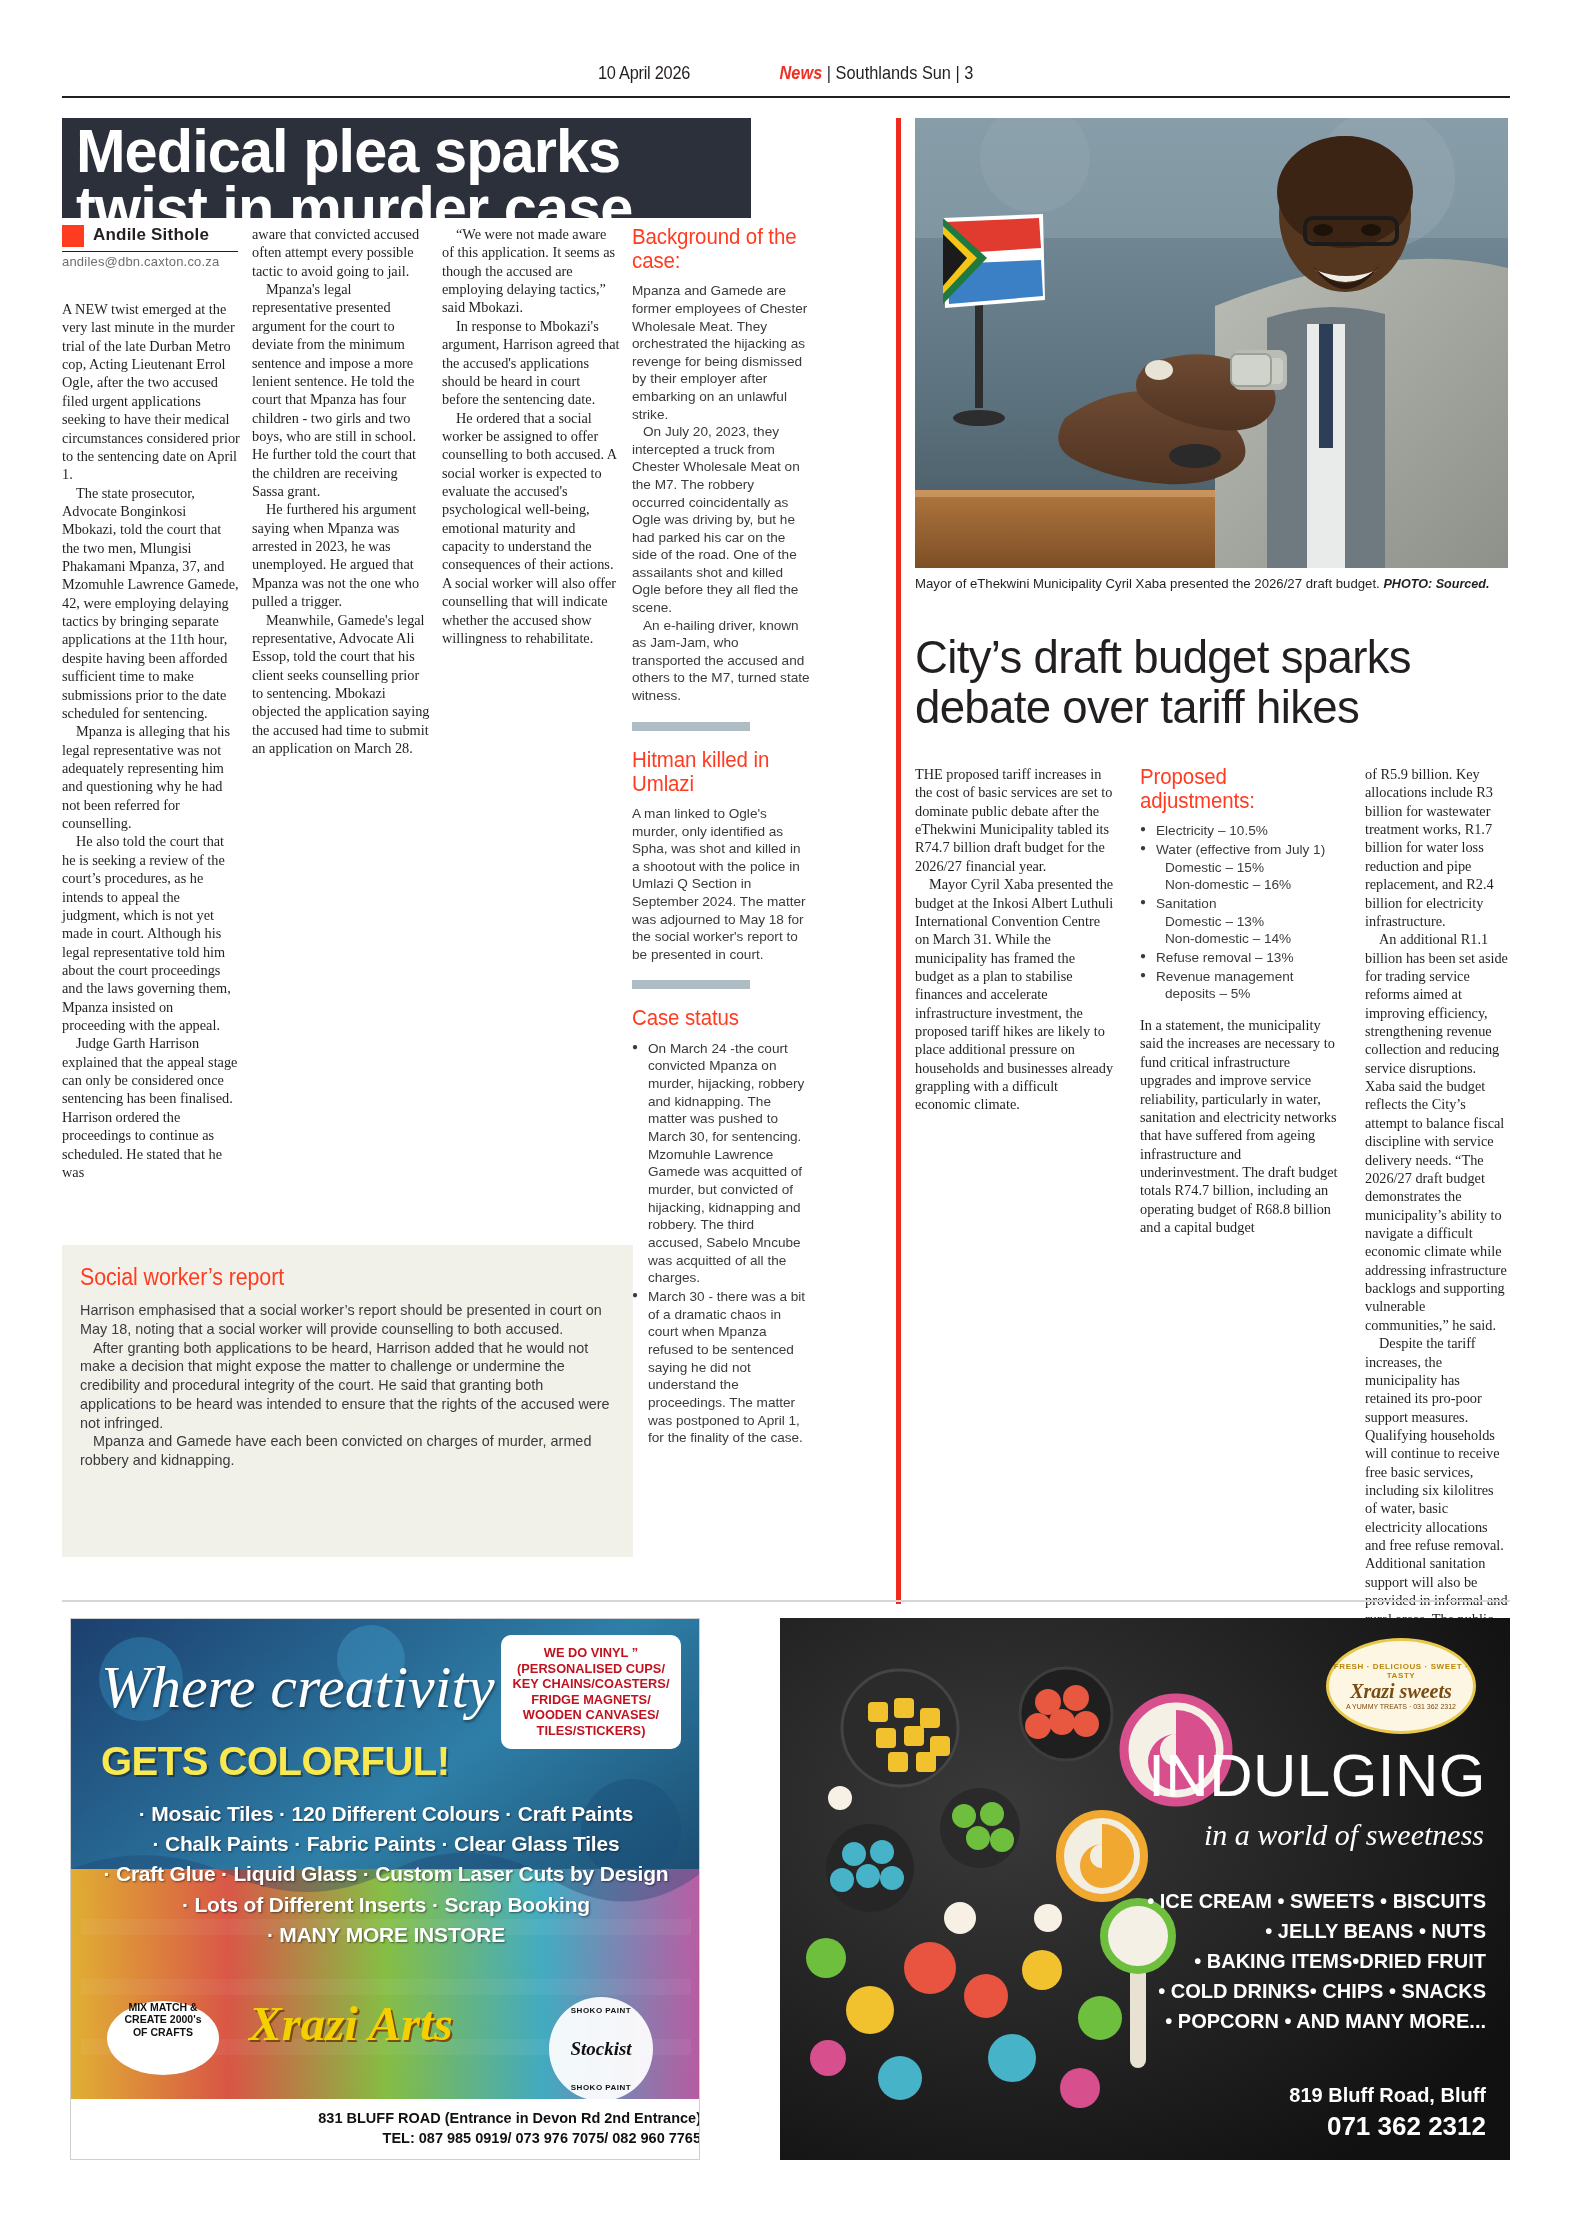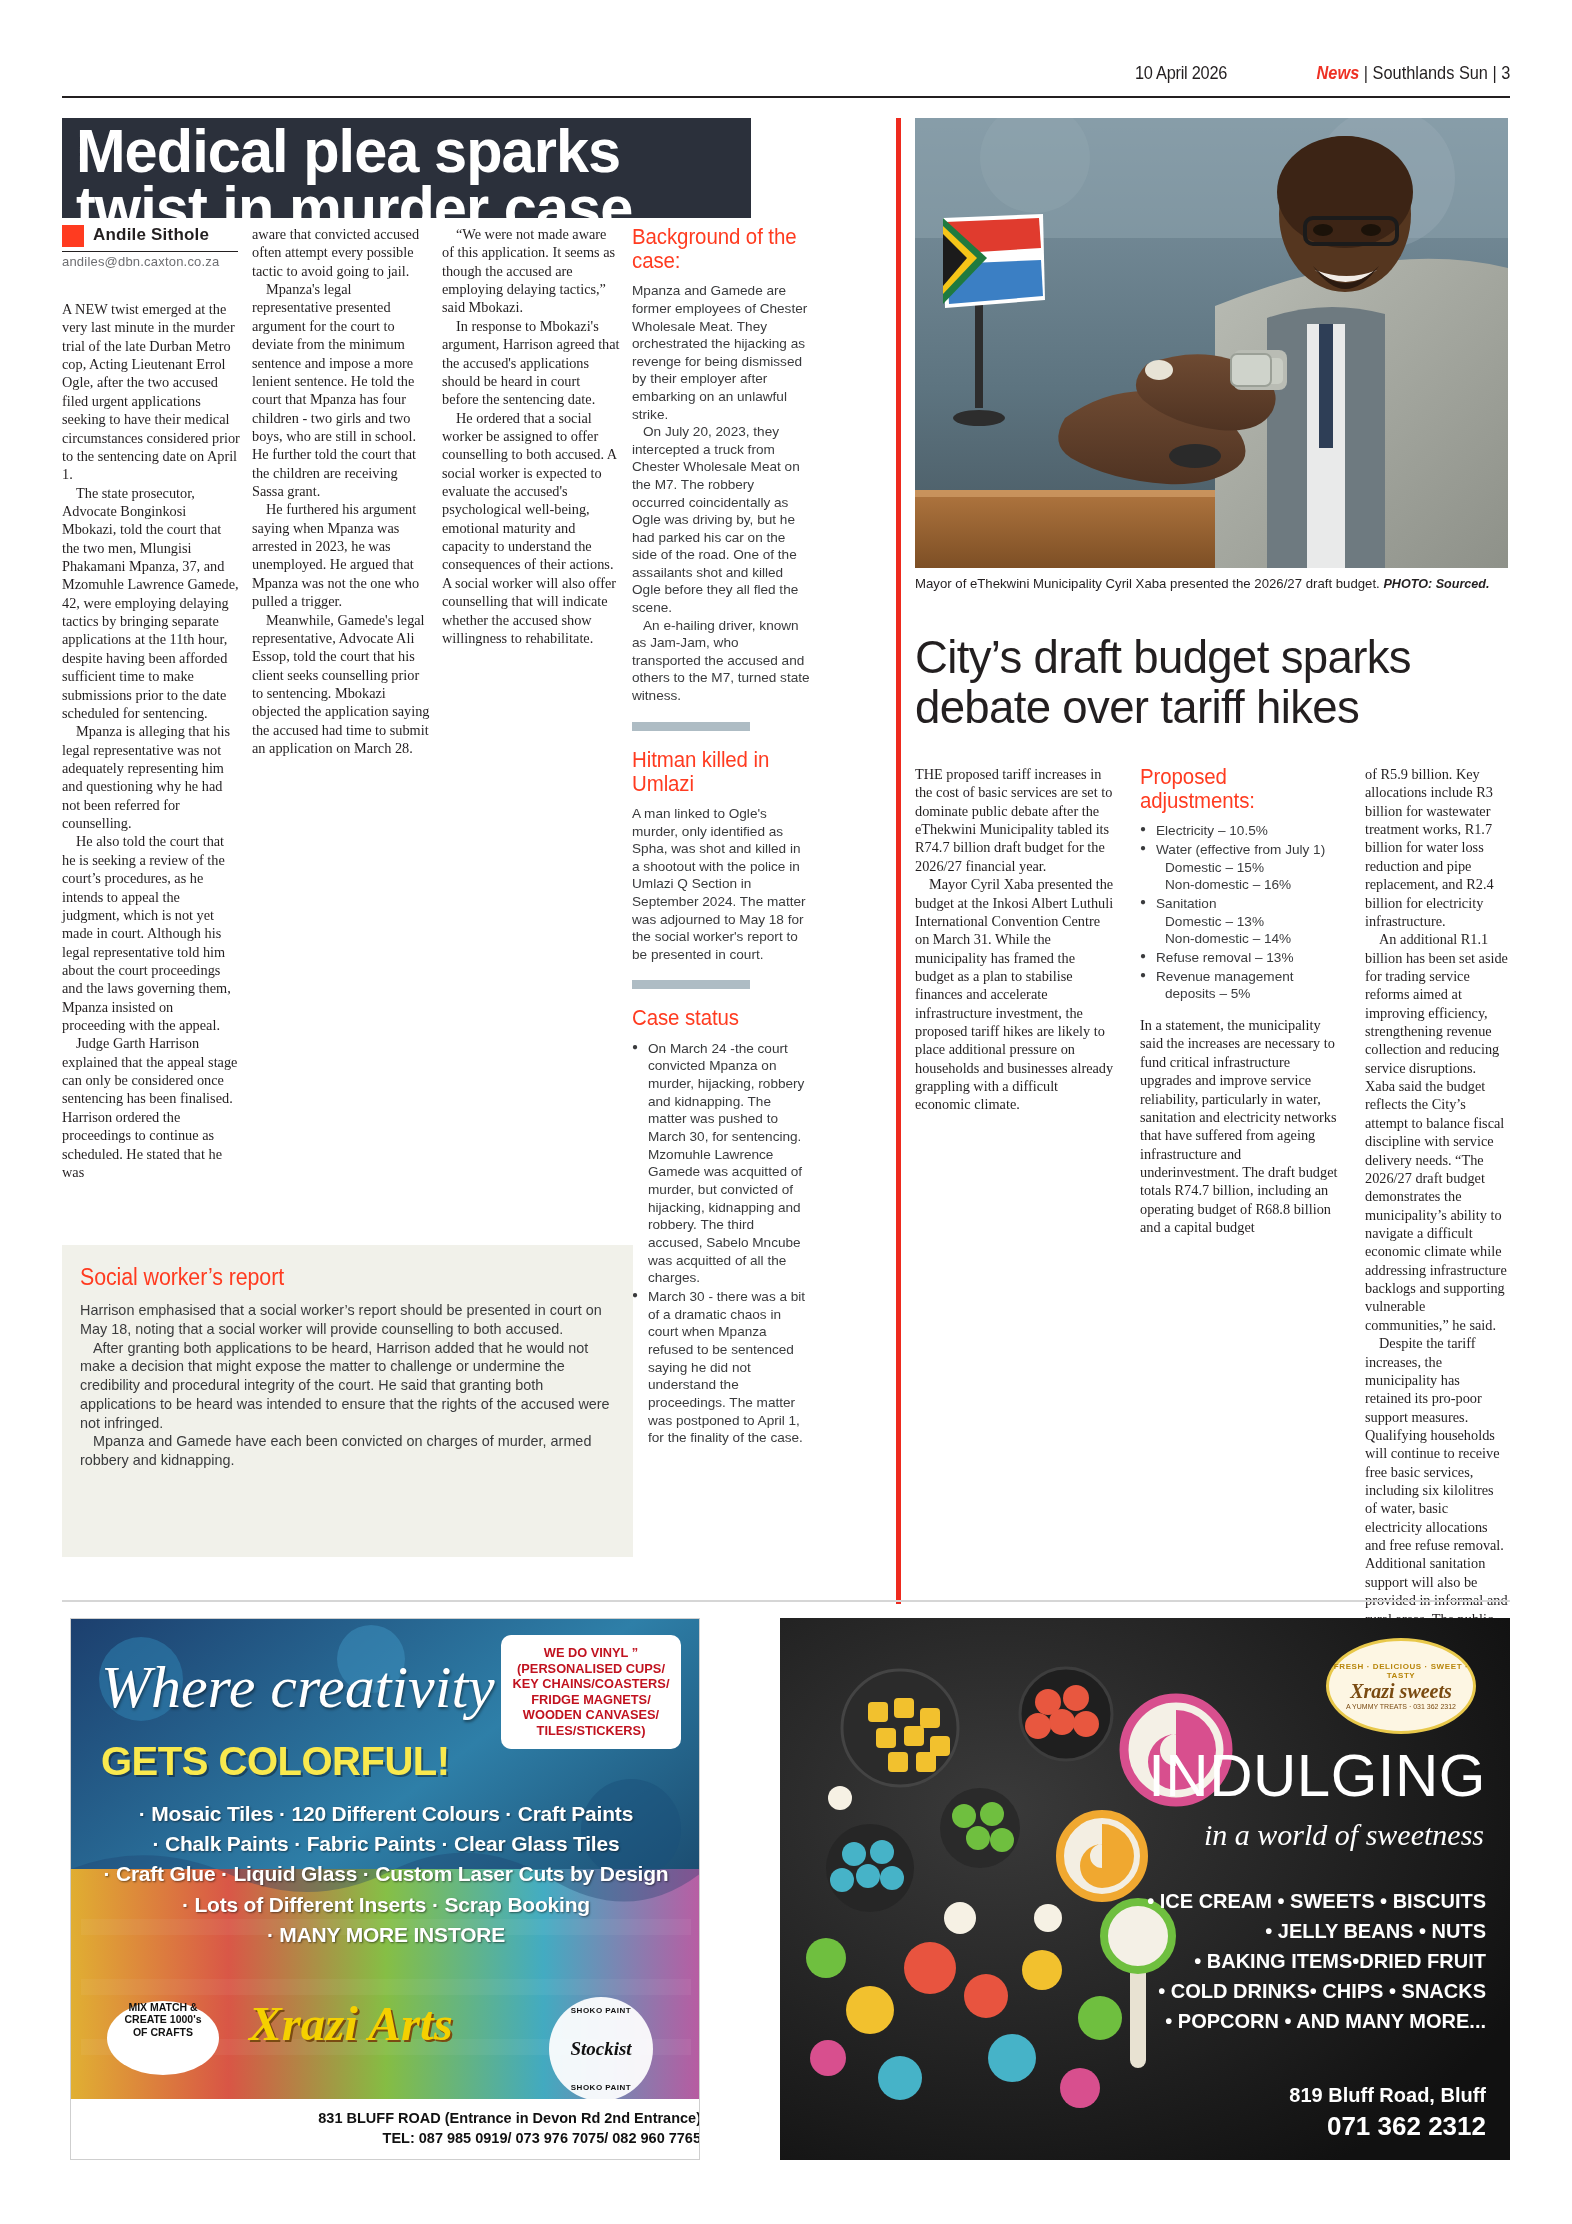--- a/index.html
+++ b/index.html
@@ -10,21 +10,21 @@
     font-family:"Liberation Sans", sans-serif;
     color:#231f20;
     position:relative;
     overflow:hidden;
   }
 
   
   .masthead {
     position:absolute; left:62px; top:62px; width:1448px; height:36px;
     border-bottom:2px solid #231f20;
-    display:flex; align-items:flex-start; justify-content:flex-end;gap:43px;
+    display:flex; align-items:flex-start; justify-content:center;gap:43px;
   }
   .mast-date {
     font-family:"Liberation Sans Narrow","Liberation Sans",sans-serif;
     font-size:19px; letter-spacing:-0.3px; color:#231f20;
     transform:scaleX(0.86); transform-origin:left top;
   }
   .mast-right {
     font-family:"Liberation Sans Narrow","Liberation Sans",sans-serif;
     font-size:19px; color:#231f20; white-space:nowrap;
     transform:scaleX(0.86); transform-origin:right top;
@@ -466,21 +466,21 @@
     <div class="ad-lines">
         <div>· Mosaic Tiles · 120 Different Colours · Craft Paints</div>
         <div>· Chalk Paints  · Fabric Paints · Clear Glass Tiles</div>
         <div>· Craft Glue · Liquid Glass · Custom Laser  Cuts by  Design</div>
         <div>· Lots of Different  Inserts · Scrap Booking</div>
         <div>· MANY MORE INSTORE</div>
       </div>
 
     <div class="ad-mix">
         <div>MIX MATCH &amp;</div>
-        <div>CREATE 1000's</div>
+        <div>CREATE 2000's</div>
         <div>OF CRAFTS</div>
       </div>
 
     <div class="ad-xrazi">Xrazi Arts</div>
 
     <div class="ad-stockist">
       <span class="top">SHOKO PAINT</span>
       <span>Stockist</span>
       <span class="bot">SHOKO PAINT</span>
     </div>

